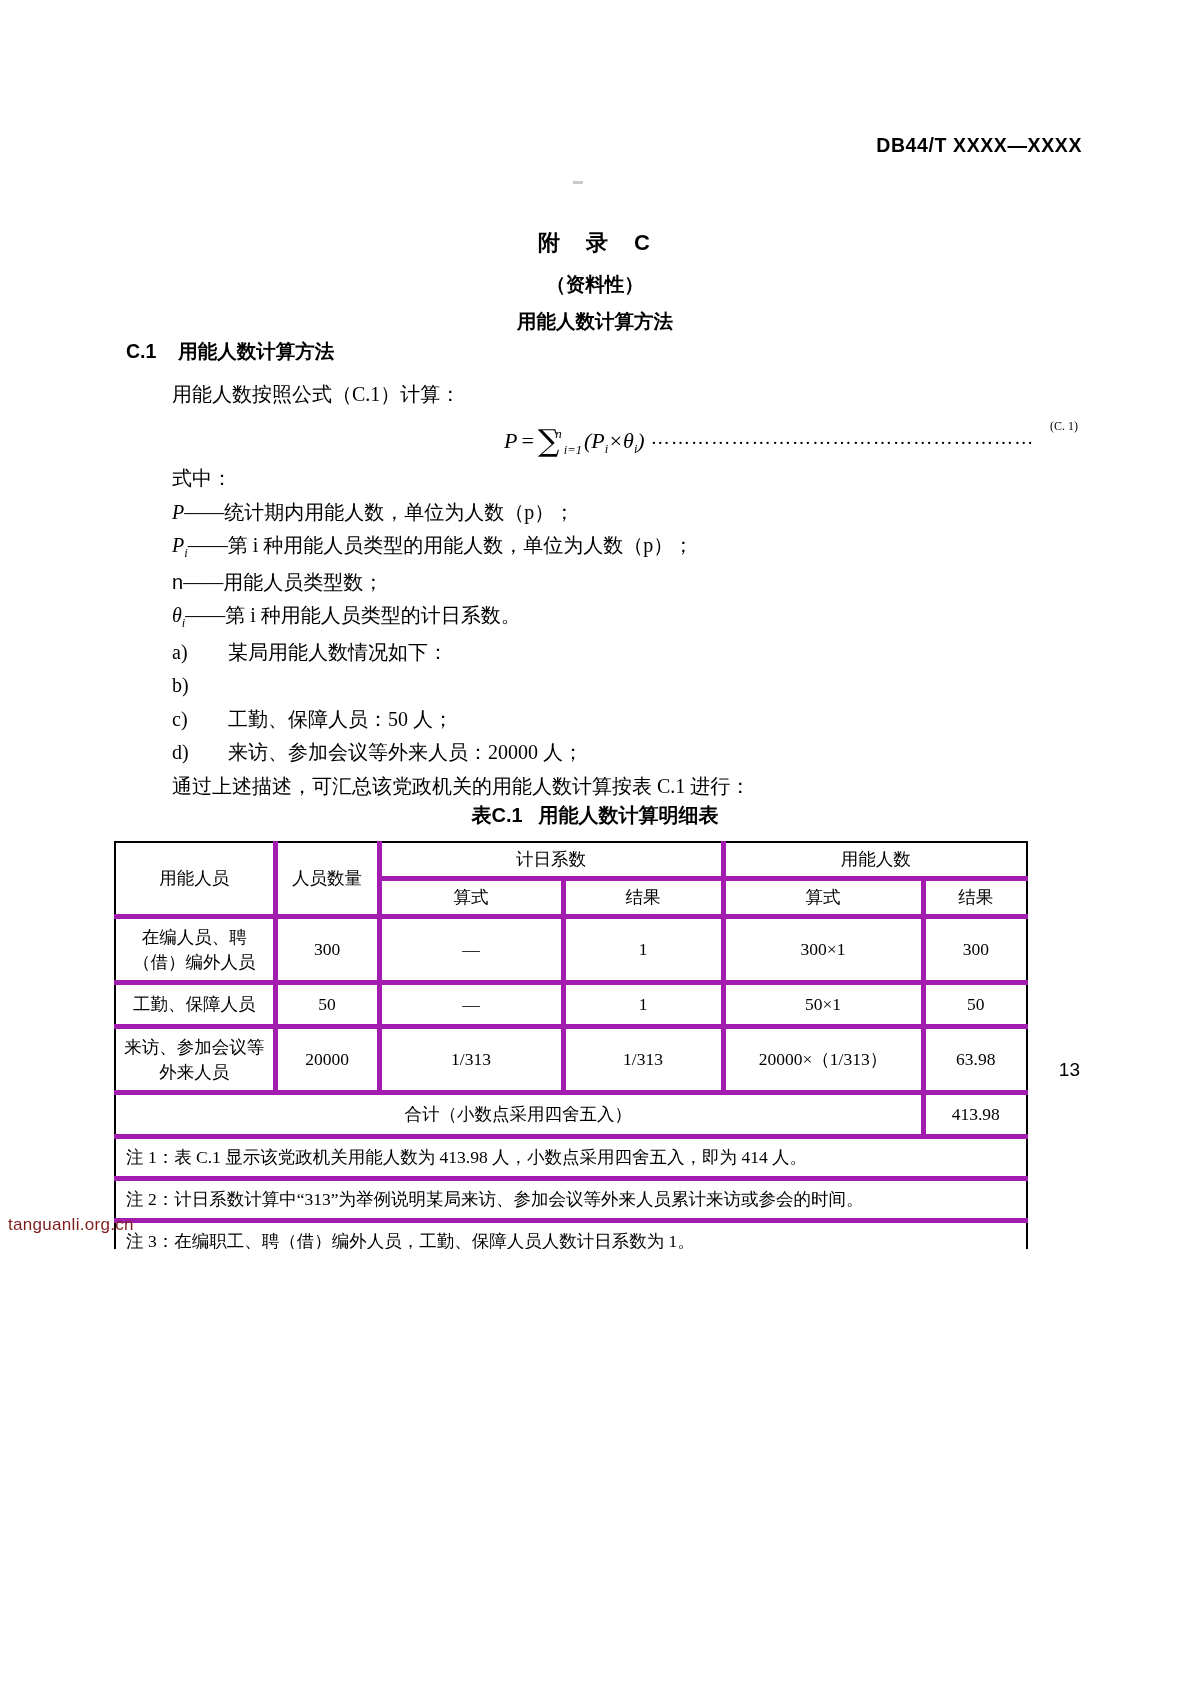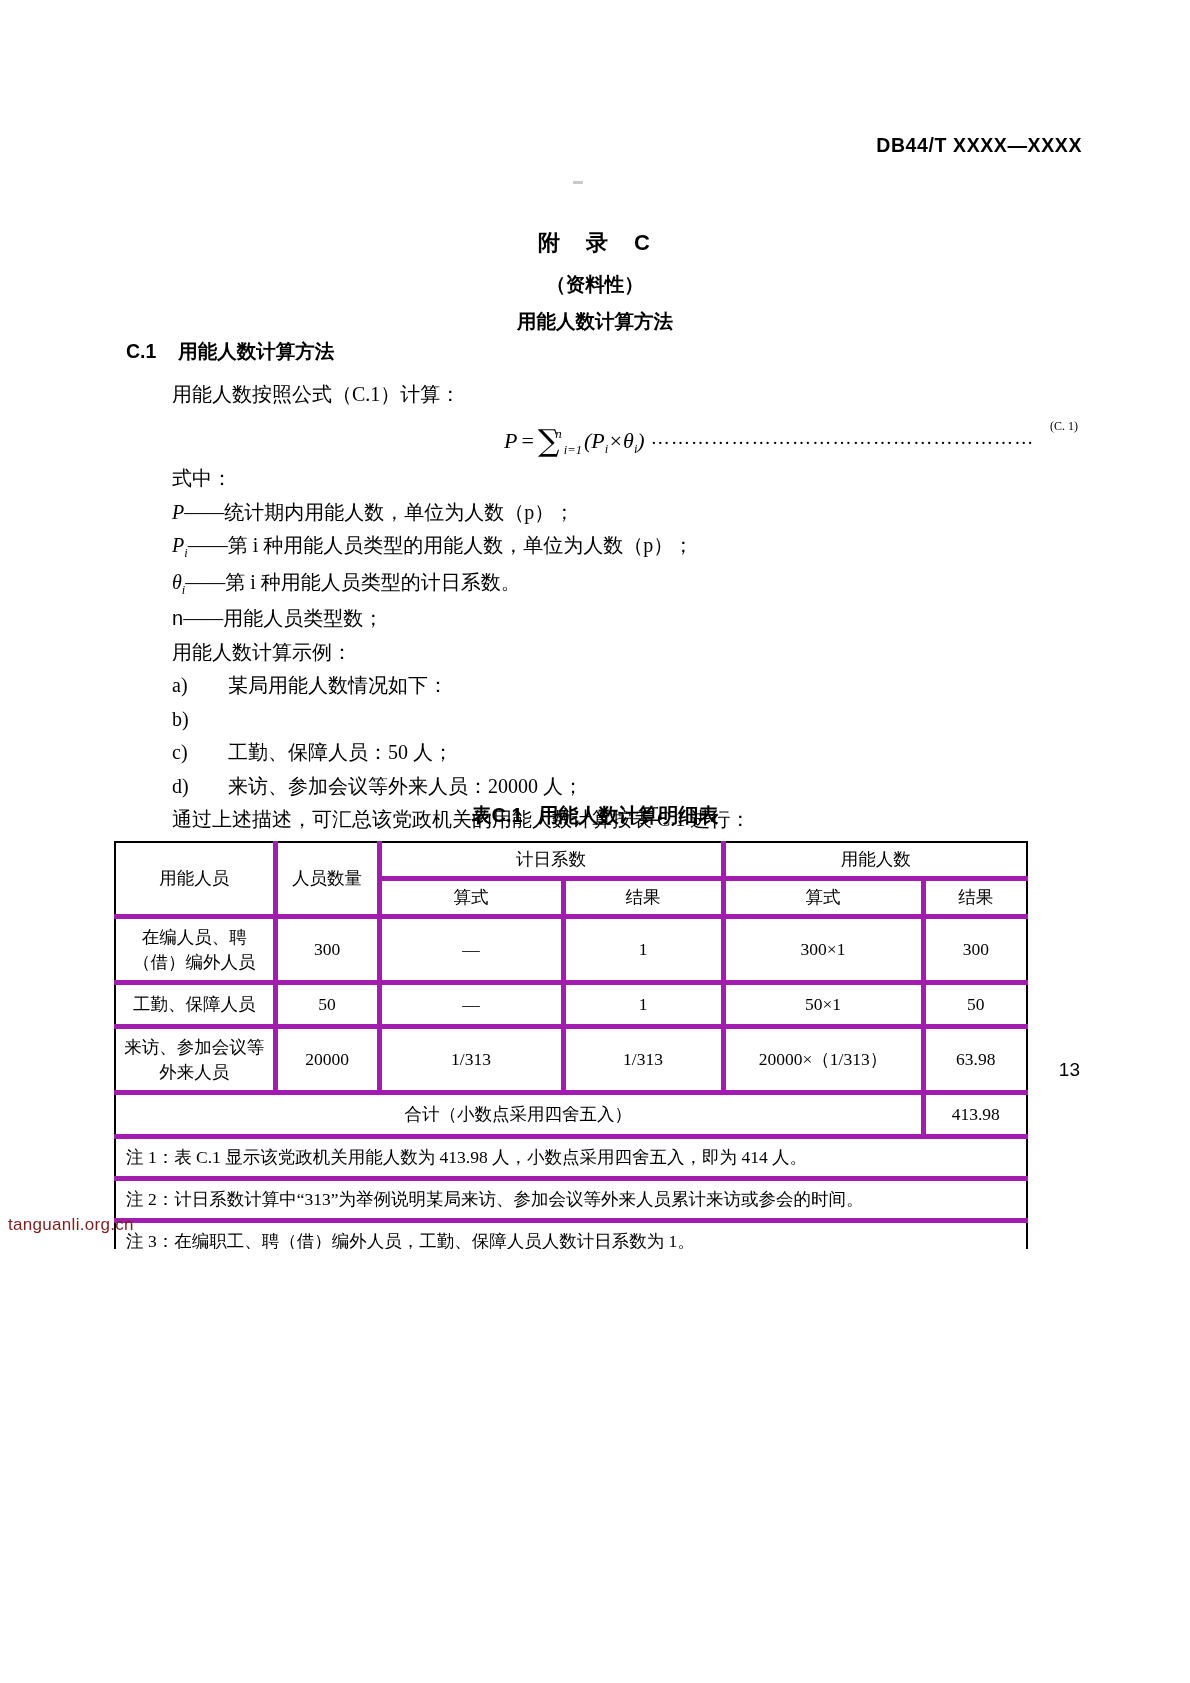--- a/index.html
+++ b/index.html
@@ -265,26 +265,25 @@
 
   <div class="body-block" style="top:462px;">
     <p>式中：</p>
     <p>
       <span class="ital">P</span><span>——统计期内用能人数，单位为人数（p）；</span>
     </p>
     <p>
       <span class="ital">P</span><span class="sub-i">i</span><span>——第 i 种用能人员类型的用能人数，单位为人数（p）；</span>
     </p>
     <p>
+      <span class="sans">n</span><span>——用能人员类型数；</span>
+    </p>
+    <p>
       <span class="ital">θ</span><span class="sub-i">i</span><span>——第 i 种用能人员类型的计日系数。</span>
     </p>
-    <p>
-      <span class="sans">n</span><span>——用能人员类型数；</span>
-    </p>
-    <p>用能人数计算示例：</p>
     <p class="alpha-item">
       <span class="marker">a)</span>
         <span>某局用能人数情况如下：</span>
     </p>
     <p class="alpha-item">
       <span class="marker">b)</span>
     </p>
     <p class="alpha-item">
       <span class="marker">c)</span>
         <span>工勤、保障人员：50 人；</span>

